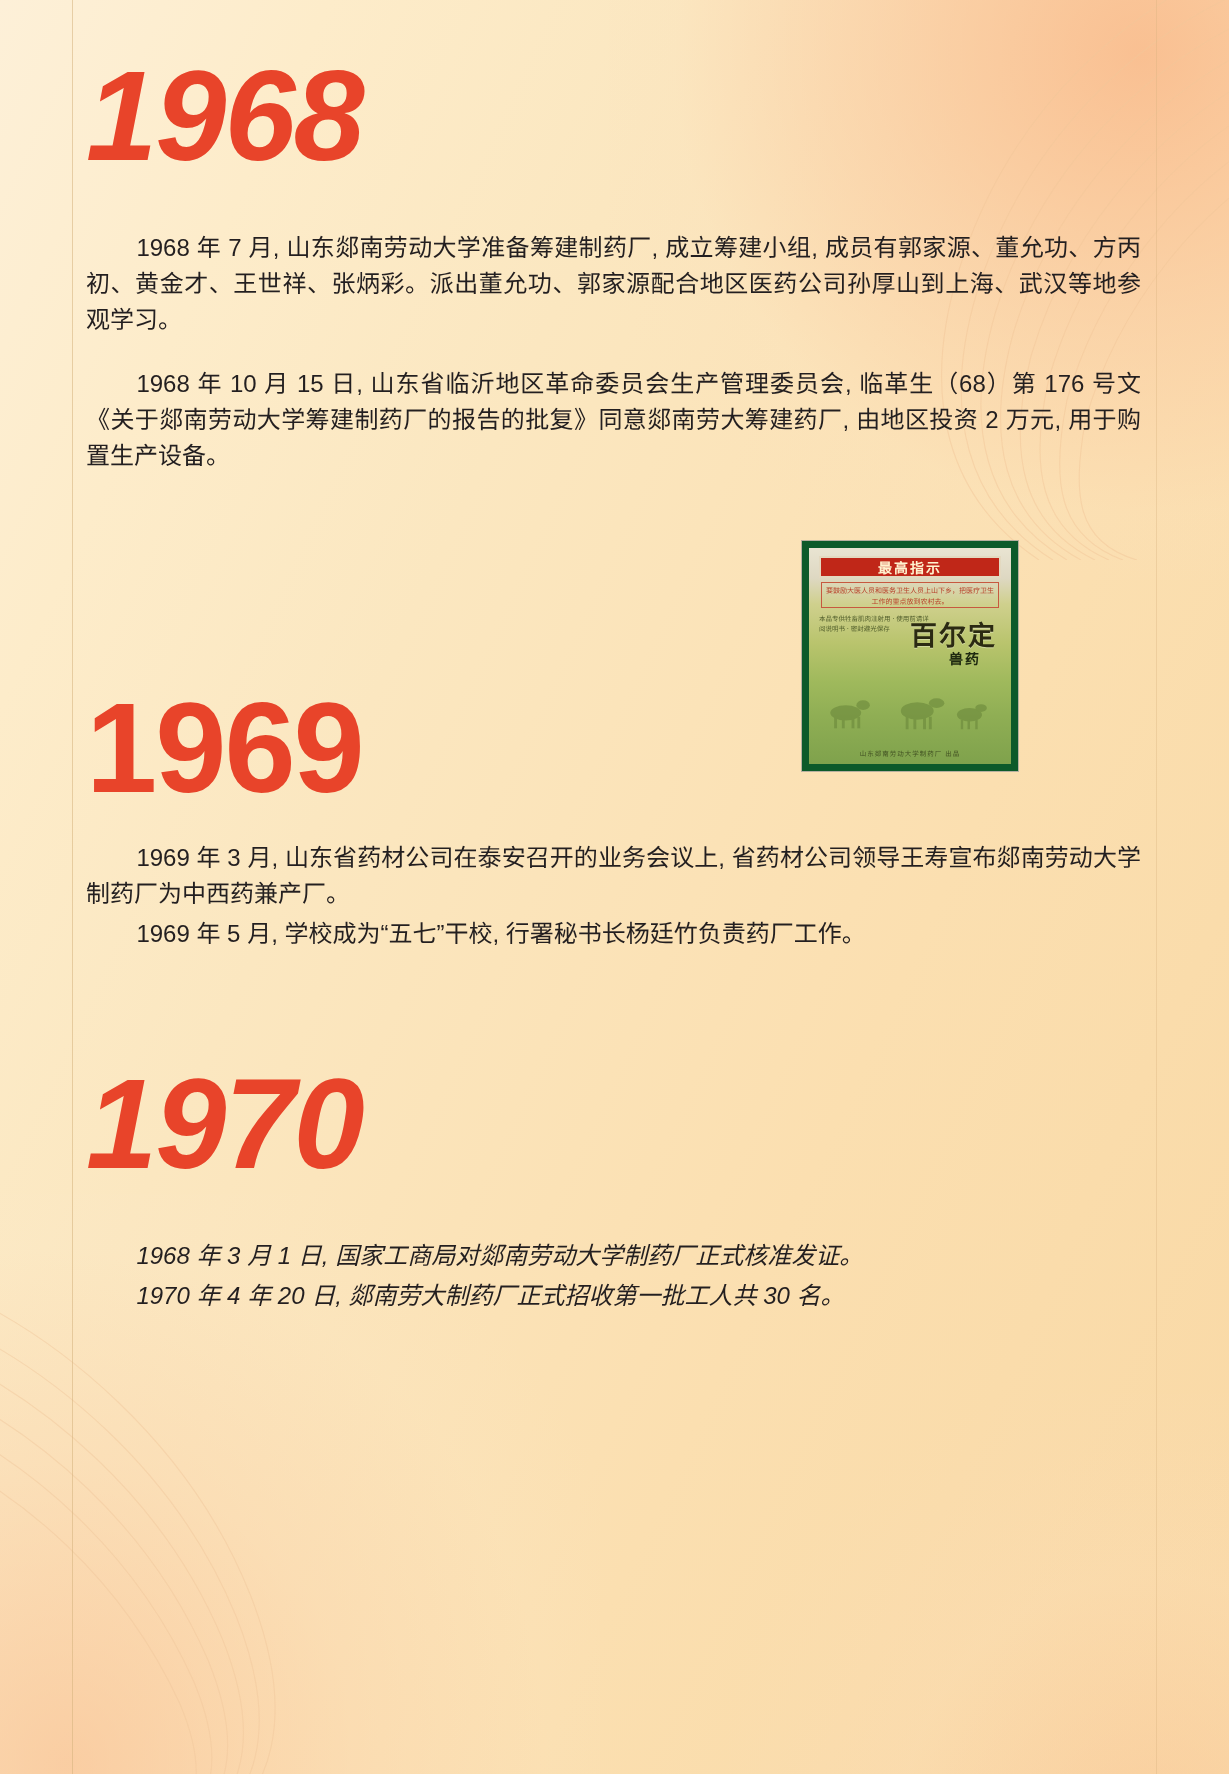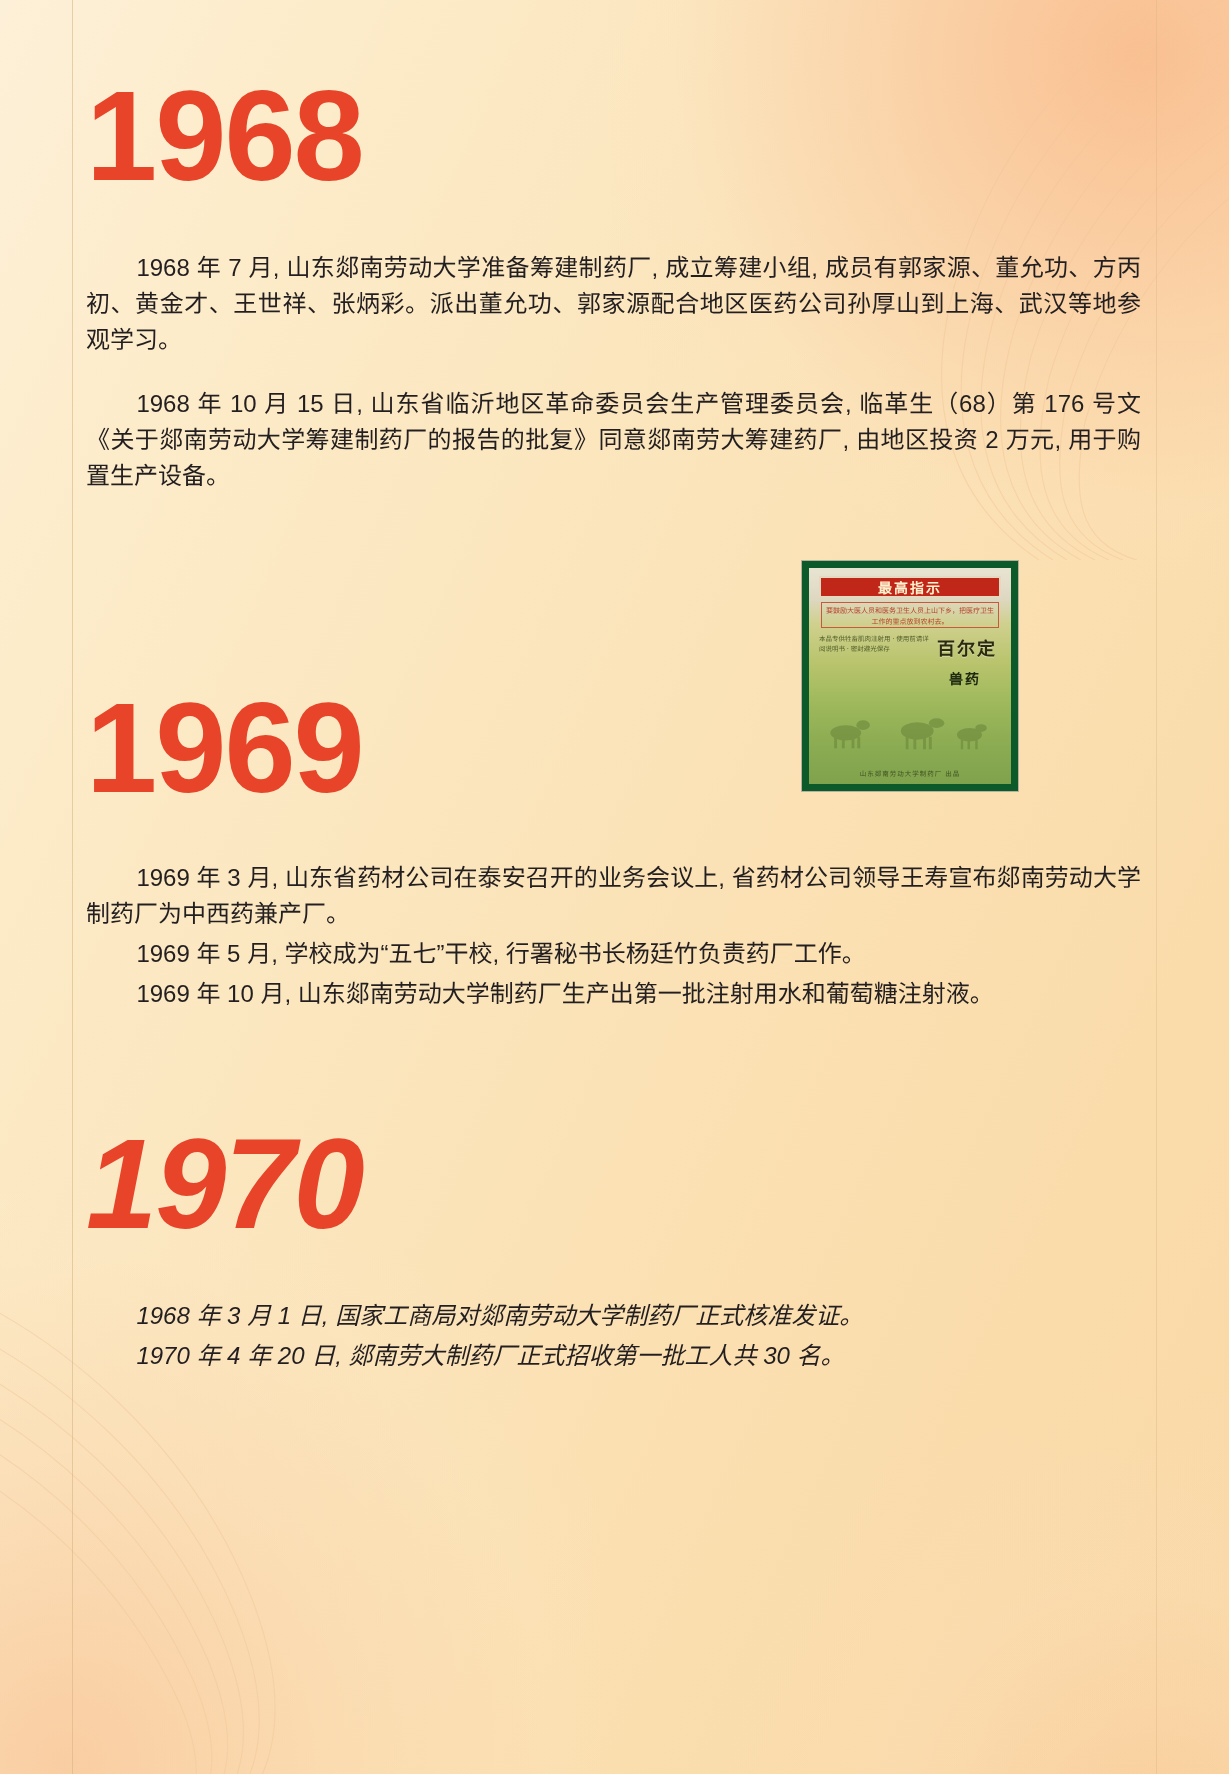--- a/index.html
+++ b/index.html
@@ -107,21 +107,21 @@
 
   .year {
     color: #e8442a;
     font-weight: 700;
     font-size: 128px;
     line-height: 1;
     letter-spacing: -2px;
     font-family: "Liberation Sans", "DejaVu Sans", sans-serif;
   }
 
-  .section-1968 .year { padding-top: 72px; }
+  .section-1968 .year { padding-top: 52px; font-style: italic; }
 
   .para {
     color: #231f20;
     font-size: 24px;
     line-height: 36px;
     text-align: justify;
     text-justify: inter-ideograph;
     margin: 0;
   }
   .para.indent { text-indent: 2.1em; }
@@ -190,21 +190,21 @@
     line-height: 11px;
     padding: 2px 4px;
     text-align: center;
     overflow: hidden;
   }
   .photo-title {
     position: absolute;
     right: 14px;
     top: 66px;
     color: #2b2a12;
-    font-size: 18px;
+    font-size: 27px;
     font-weight: 700;
     letter-spacing: 2px;
     text-shadow: 0 1px 0 rgba(255,255,255,0.35);
   }
   .photo-subtitle {
     position: absolute;
     right: 30px;
     top: 100px;
     color: #1f2a10;
     font-size: 14px;
@@ -356,21 +356,20 @@
         </div>
       </div>
     </div>
 
     <section class="section-1969">
       <div class="year">1969</div>
 
       <div class="block-1969-text">
         <p class="para indent para-tight">1969 年 3 月, 山东省药材公司在泰安召开的业务会议上, 省药材公司领导王寿宣布郯南劳动大学制药厂为中西药兼产厂。</p>
         <p class="para indent para-tight para-gap">1969 年 5 月, 学校成为“五七”干校, 行署秘书长杨廷竹负责药厂工作。</p>
-        <p class="para indent para-tight para-gap">1969 年 10 月, 山东郯南劳动大学制药厂生产出第一批注射用水和葡萄糖注射液。</p>
       </div>
     </section>
 
     <section class="section-1970">
       <div class="year">1970</div>
 
       <div class="block-1970-text">
         <p class="para indent para-tight para-gap">1968 年 3 月 1 日, 国家工商局对郯南劳动大学制药厂正式核准发证。</p>
         <p class="para indent para-tight para-gap">1970 年 4 年 20 日, 郯南劳大制药厂正式招收第一批工人共 30 名。</p>
       </div>

